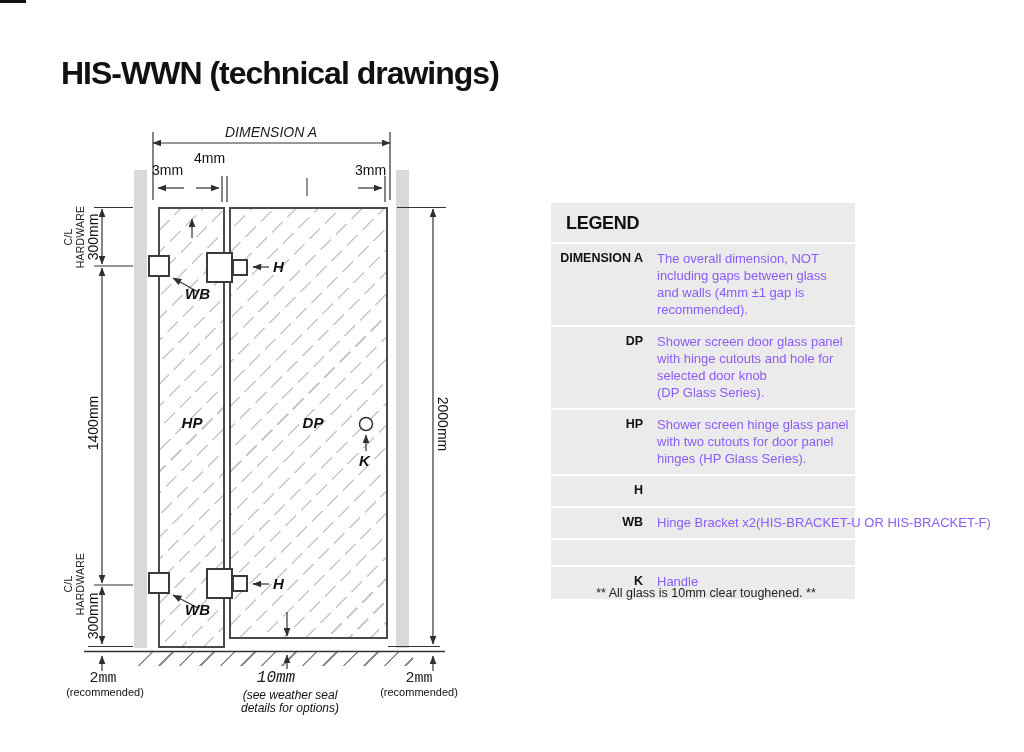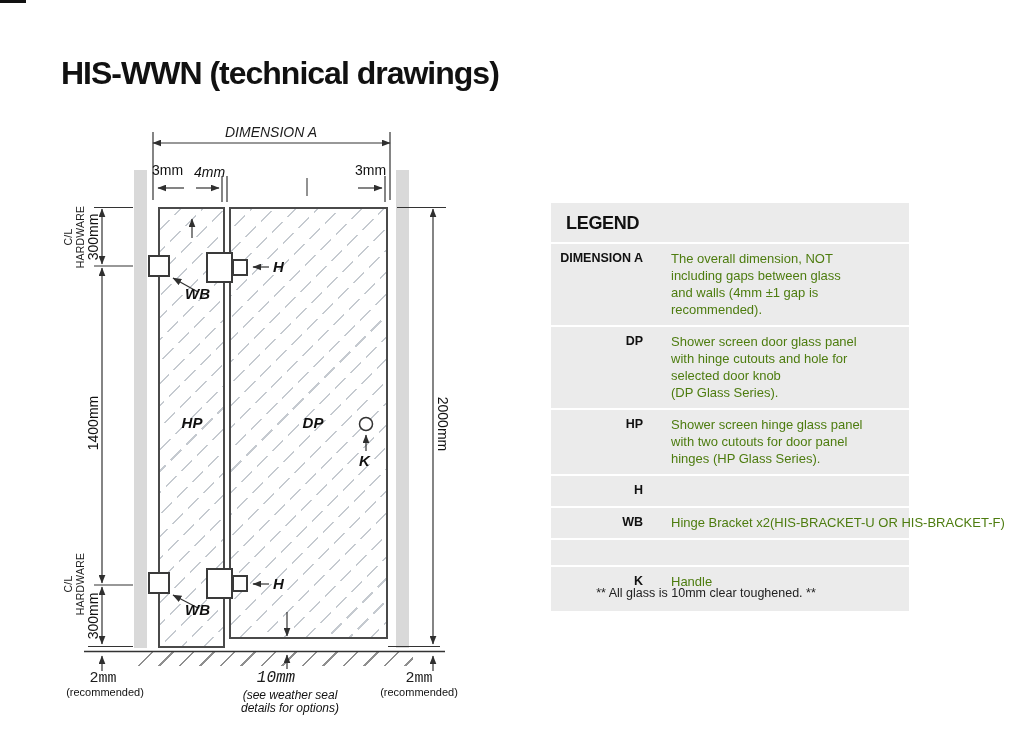--- a/index.html
+++ b/index.html
@@ -42,26 +42,26 @@
   .dim-a{left:191px;top:124px;width:160px;font-size:14px;font-style:italic;}
   .rot{transform:rotate(-90deg);}
   .rot90{transform:rotate(90deg);}
   .cl{font-size:10.5px;line-height:12px;letter-spacing:.2px;}
   .note{font-size:11px;color:#111;}
   .lbl{font-size:15px;font-weight:700;font-style:italic;color:#111;}
   .mm-val{font-size:15px;font-family:Liberation Mono, monospace;}
   .mm-val.it{font-style:italic;font-size:16px;}
   .note.it{font-style:italic;font-size:12px;line-height:13px;}
   
-  .legend{left:551px;top:203px;width:358px;background:#ebebeb;padding-bottom:14px;}
+  .legend{left:551px;top:203px;width:304px;background:#ebebeb;padding-bottom:2px;}
   .lg-head{font-size:18px;font-weight:700;color:#111;padding:10px 0 8px 15px;letter-spacing:-.3px;}
   .lg-row{display:flex;border-top:2px solid #fff;padding:6px 0 7px 0;}
   .lg-row.empty{min-height:12px;}
   .lg-term{flex:none;width:92px;text-align:right;font-weight:700;font-size:12.5px;line-height:17px;white-space:nowrap;color:#111;}
-  .lg-desc{margin-left:28px;width:196px;font-size:13px;line-height:17px;white-space:pre-line;color:#4d7c0f;}
+  .lg-desc{margin-left:14px;width:196px;font-size:13px;line-height:17px;white-space:pre-line;color:#8b5cf6;}
   .lg-desc.nowrap{white-space:nowrap;width:auto;overflow:visible;}
   .footnote{left:551px;top:586px;width:310px;text-align:center;font-size:12.5px;color:#222;}
 </style>
 </head>
 <body>
 
 <div class="page">
 
   <div class="abs artifact"></div>
 
@@ -132,21 +132,21 @@
 
       <line x1="192" y1="238" x2="192" y2="219" marker-end="url(#aE)"></line>
 
       <line x1="307" y1="178" x2="307" y2="196" stroke="#777" stroke-width="1.6"></line>
     </g>
     <circle cx="366" cy="424" r="6.5" fill="#fff" stroke="#333" stroke-width="1.5"></circle>
   </svg>
 
   <div class="abs dim-a ctr">DIMENSION A</div>
   <div class="abs dim" style="left:152px;top:162px;">3mm</div>
-  <div class="abs dim" style="left:194px;top:164px;font-style:italic;">4mm</div>
+  <div class="abs dim" style="left:194px;top:150px;">4mm</div>
   <div class="abs dim" style="left:355px;top:162px;">3mm</div>
 
   <div class="abs cl ctr pre rot" style="left:38px;top:225px;width:72px;">C/L
 HARDWARE</div>
   <div class="abs dim ctr rot" style="left:63px;top:229px;width:60px;">300mm</div>
   <div class="abs dim ctr rot" style="left:58px;top:415px;width:70px;">1400mm</div>
   <div class="abs cl ctr pre rot" style="left:38px;top:572px;width:72px;">C/L
 HARDWARE</div>
   <div class="abs dim ctr rot" style="left:63px;top:608px;width:60px;">300mm</div>
   <div class="abs dim ctr rot90" style="left:408px;top:416px;width:70px;">2000mm</div>

